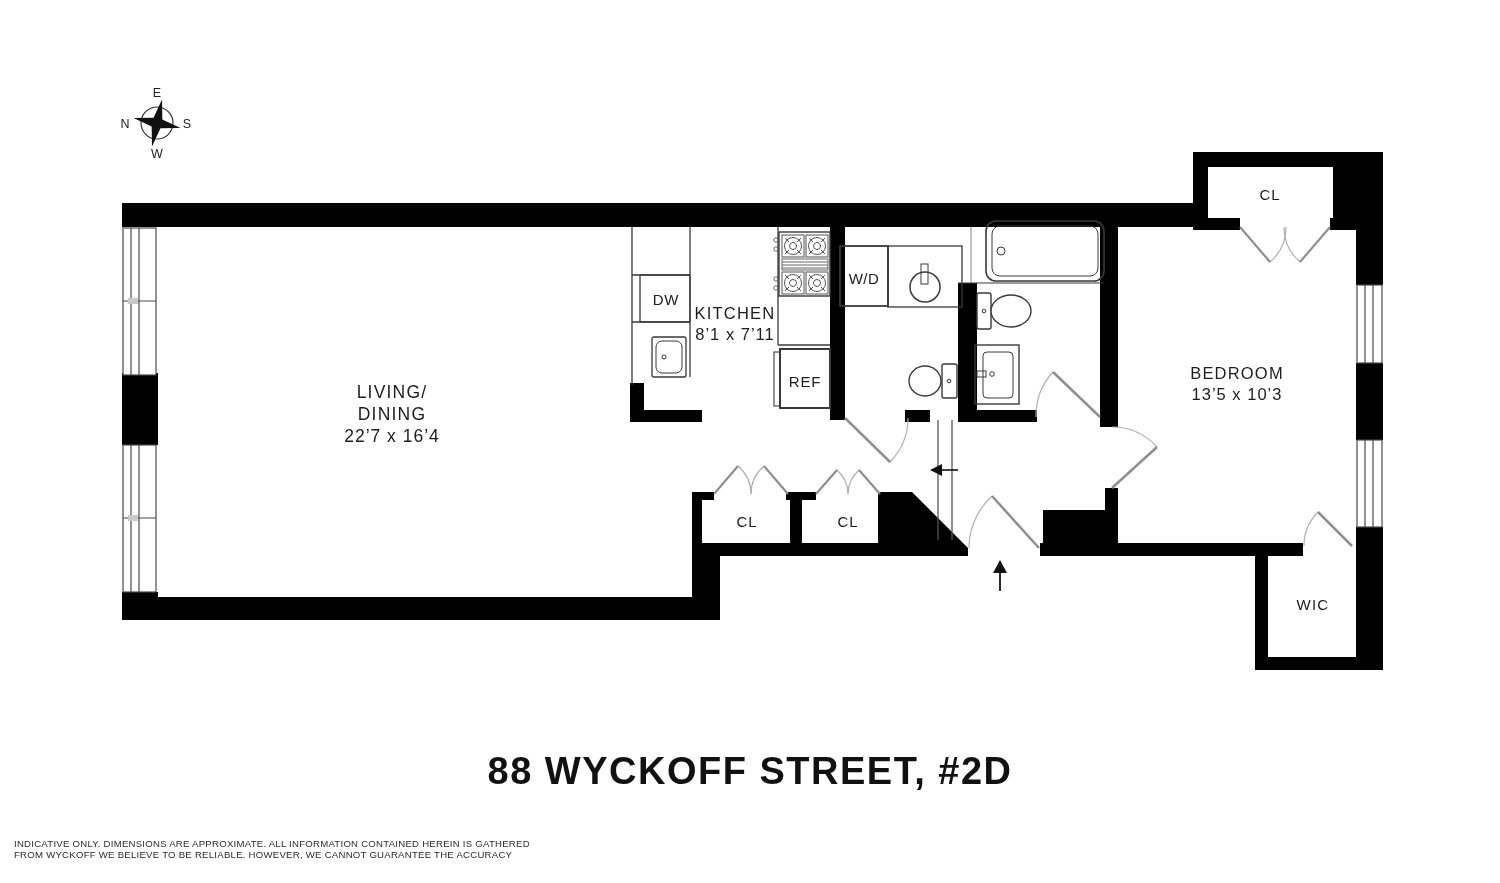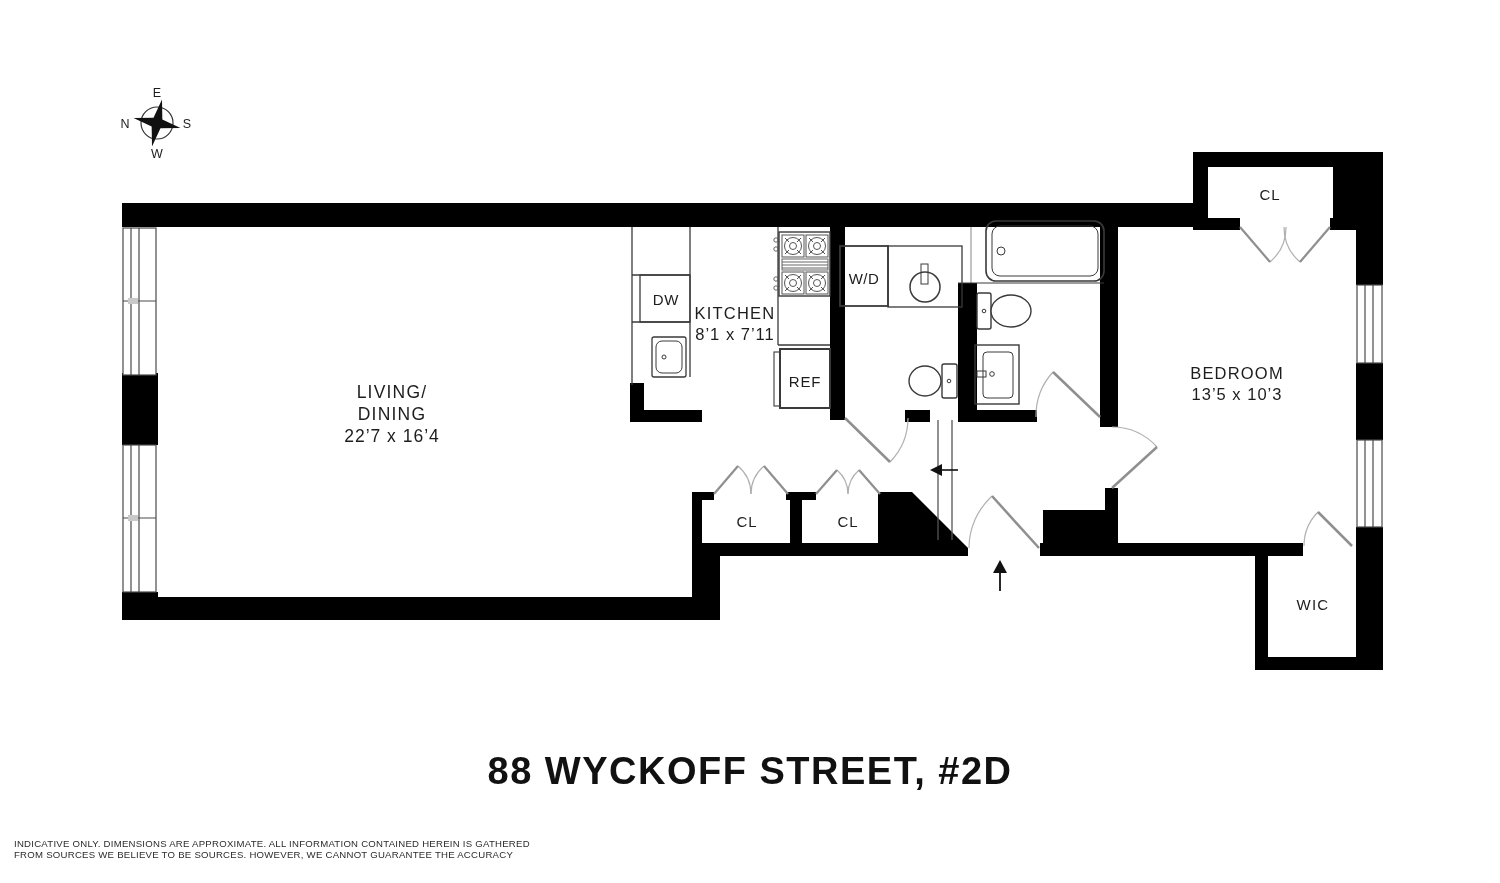--- a/index.html
+++ b/index.html
@@ -245,14 +245,14 @@
     <text class="plan-label" x="864" y="284" text-anchor="middle" font-size="15" letter-spacing="0.5">W/D</text>
     <text class="plan-label" x="805" y="387" text-anchor="middle" font-size="15" letter-spacing="0.8">REF</text>
     <text class="plan-label" x="666" y="305" text-anchor="middle" font-size="15" letter-spacing="0.8">DW</text>
   </g>
 </svg>
 
 <div id="title">88 WYCKOFF STREET, #2D</div>
 
 <div id="disclaimer">
   <div>INDICATIVE ONLY. DIMENSIONS ARE APPROXIMATE. ALL INFORMATION CONTAINED HEREIN IS GATHERED</div>
-  <div>FROM SOURCES WE BELIEVE TO BE SOURCES. HOWEVER, WE CANNOT GUARANTEE THE ACCURACY</div>
+  <div>FROM WYCKOFF WE BELIEVE TO BE RELIABLE. HOWEVER, WE CANNOT GUARANTEE THE ACCURACY</div>
 </div>
 
 </body></html>

